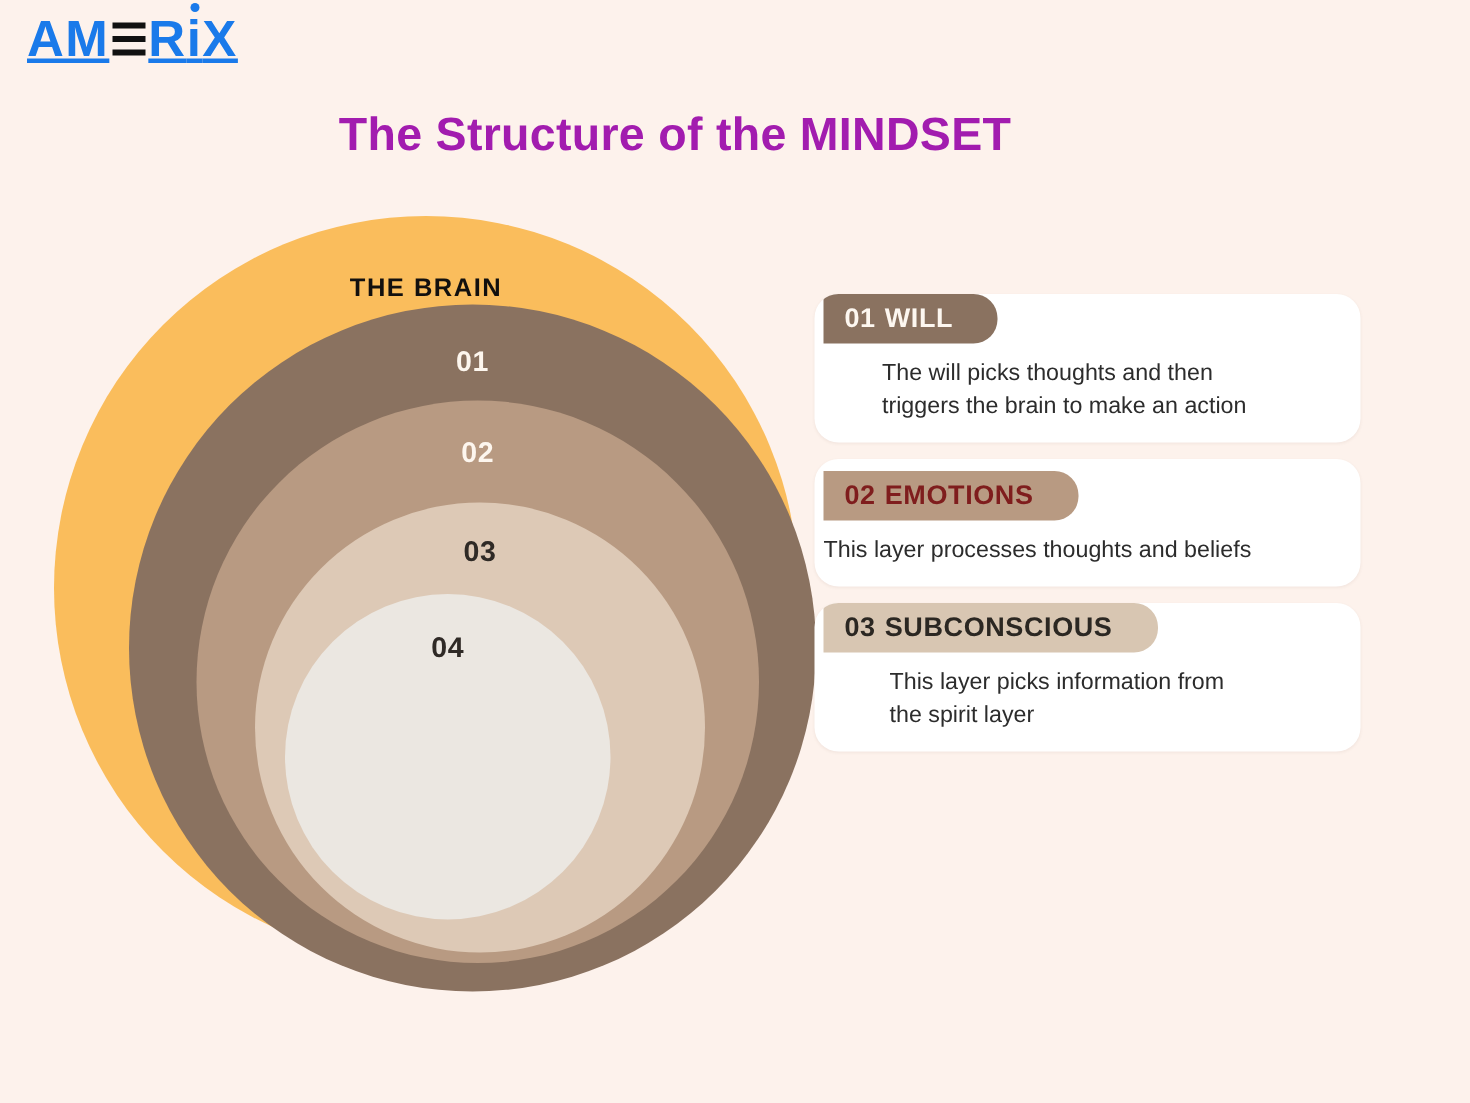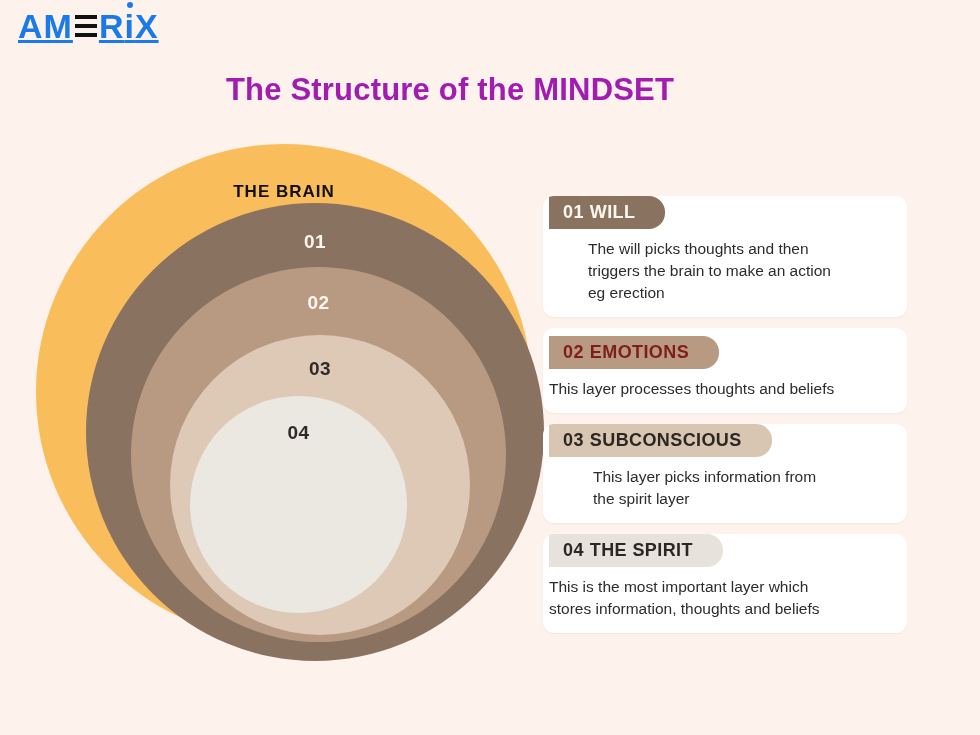--- a/index.html
+++ b/index.html
@@ -164,21 +164,21 @@
 
   
   .cards {
     position: absolute;
     left: 543px;
     top: 196px;
     width: 364px;
   }
   .card {
     background: #ffffff;
-    border-radius: 11px;
+    border-radius: 16px;
     margin-bottom: 11px;
     padding-bottom: 13px;
     overflow: hidden;
     box-shadow: 0 1px 2px rgba(120, 90, 70, 0.07);
   }
   .pill {
     display: inline-block;
     border-top-right-radius: 16px;
     border-bottom-right-radius: 16px;
     padding: 6px 30px 6px 14px;
@@ -259,21 +259,20 @@
 
 <div class="cards">
 
   <div class="card card-01">
     <div class="pill">
       <span class="num">01</span><span>WILL</span>
     </div>
     <div class="card-body">
       <span class="line">The will picks thoughts and then</span>
       <span class="line">triggers the brain to make an action</span>
-      <span class="line">eg erection</span>
     </div>
   </div>
 
   <div class="card card-02">
     <div class="pill">
       <span class="num">02</span><span>EMOTIONS</span>
     </div>
     <div class="card-body">
       <span class="line">This layer processes thoughts and beliefs</span>
     </div>
@@ -282,23 +281,14 @@
   <div class="card card-03">
     <div class="pill">
       <span class="num">03</span><span>SUBCONSCIOUS</span>
     </div>
     <div class="card-body">
       <span class="line">This layer picks information from</span>
       <span class="line">the spirit layer</span>
     </div>
   </div>
 
-  <div class="card card-04">
-    <div class="pill">
-      <span class="num">04</span><span>THE SPIRIT</span>
-    </div>
-    <div class="card-body">
-      <span class="line">This is the most important layer which</span>
-      <span class="line">stores information, thoughts and beliefs</span>
-    </div>
-  </div>
 
 </div>
 
 </body></html>

